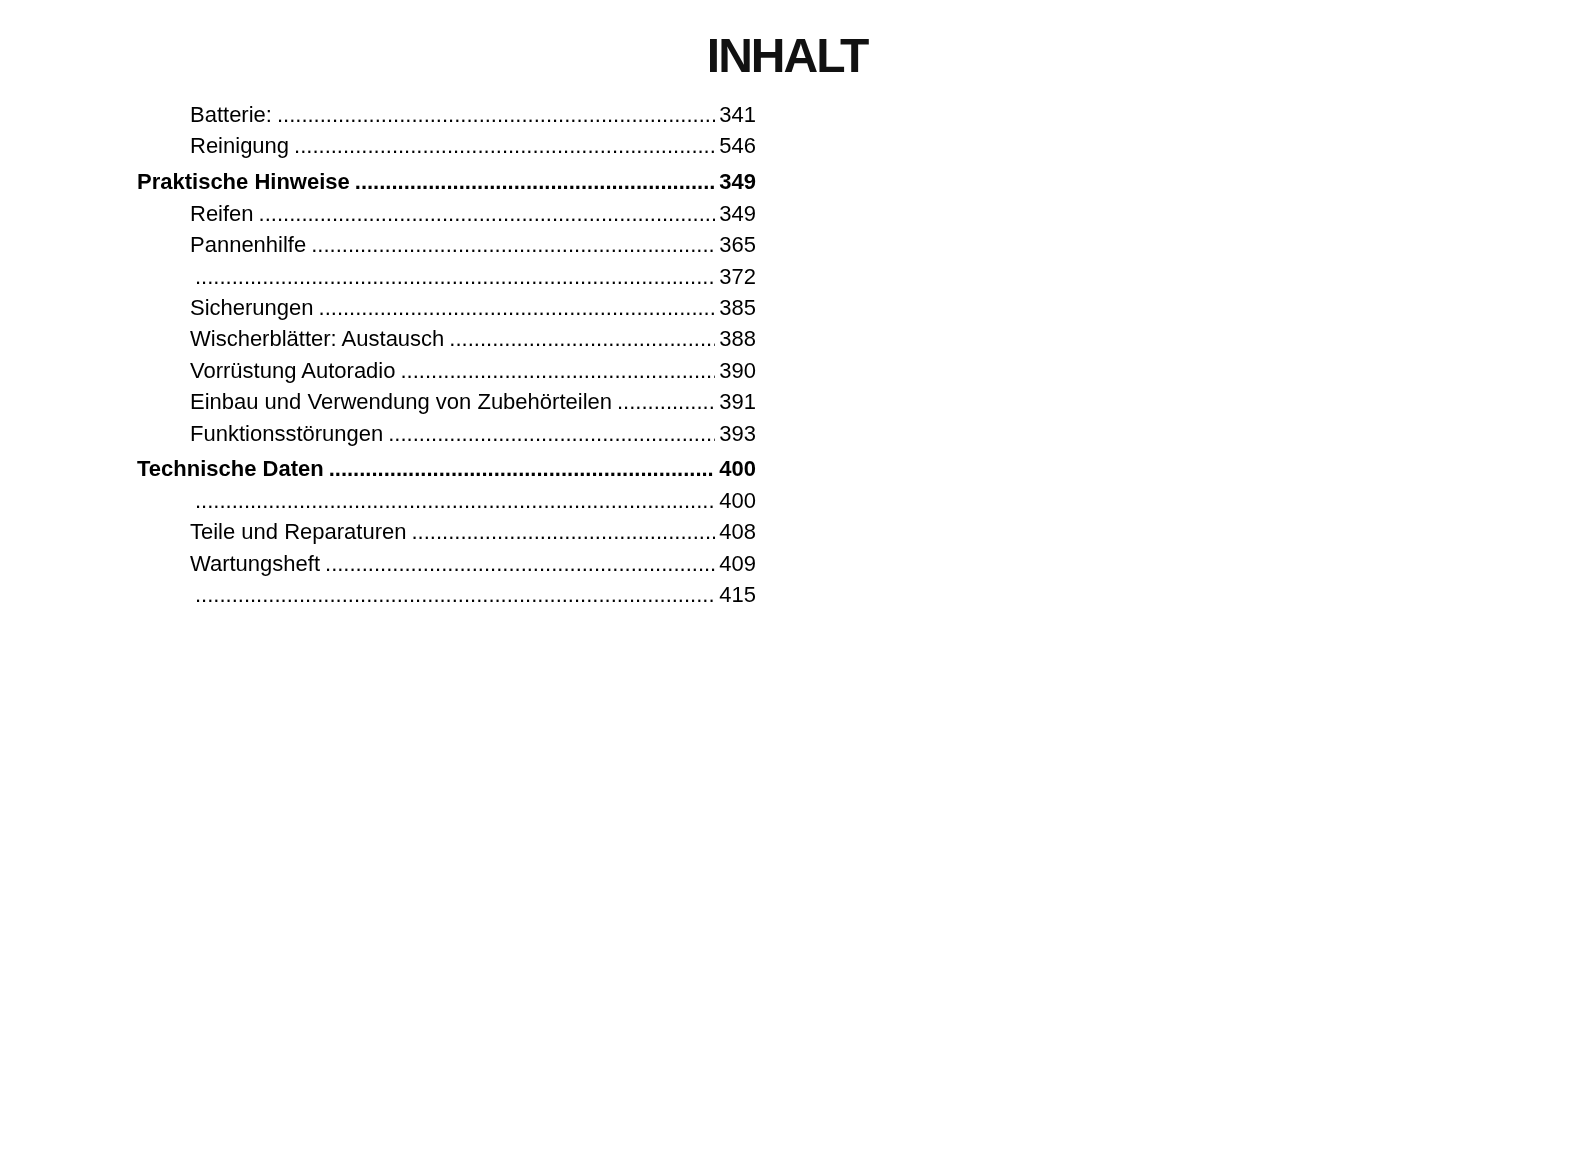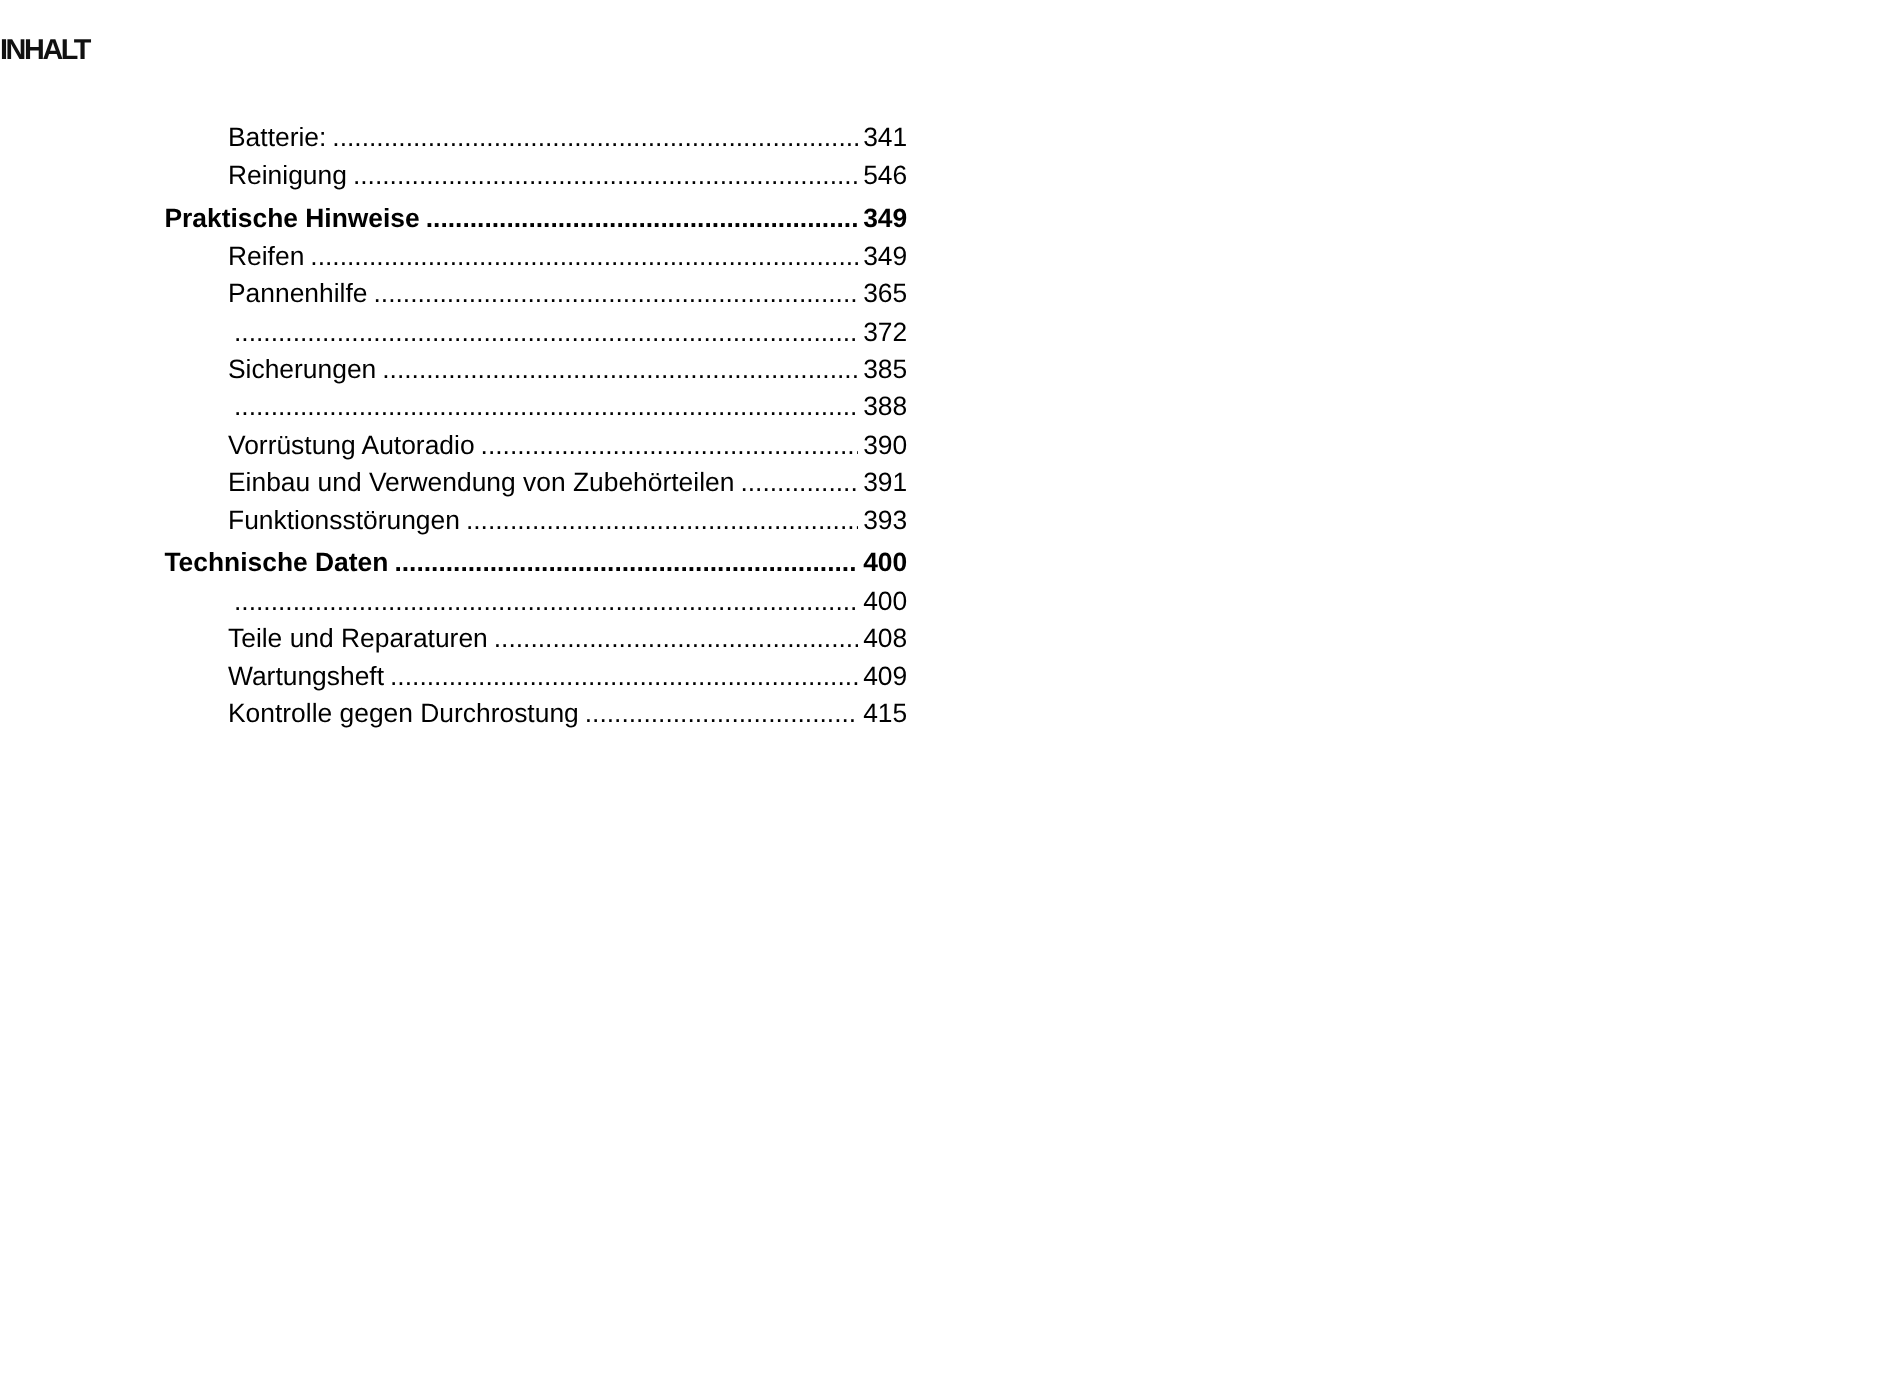--- a/index.html
+++ b/index.html
@@ -10,21 +10,22 @@
     position: relative;
     overflow: hidden;
     font-family: "Liberation Sans", sans-serif;
     color: #000000;
   }
   .doc-title {
     position: absolute;
     top: 28px;
     left: 0;
     width: 100%;
-    font-size: 24px;
+    text-align: center;
+    font-size: 48px;
     font-weight: bold;
     letter-spacing: -2px;
     color: #111111;
   }
   .toc {
     position: absolute;
     left: 137px;
     top: 99px;
     width: 619px;
   }
@@ -85,20 +86,21 @@
       <div class="toc-row indent">
         <span class="toc-dots">........................................................................................................................................................................................................</span>
         <span class="toc-page">372</span>
       </div>
       <div class="toc-row indent">
         <span class="toc-label">Sicherungen</span>
         <span class="toc-dots">........................................................................................................................................................................................................</span>
         <span class="toc-page">385</span>
       </div>
       <div class="toc-row indent">
+        <span class="toc-label">Wischerblätter: Austausch</span>
         <span class="toc-dots">........................................................................................................................................................................................................</span>
         <span class="toc-page">388</span>
       </div>
       <div class="toc-row indent">
         <span class="toc-label">Vorrüstung Autoradio</span>
         <span class="toc-dots">........................................................................................................................................................................................................</span>
         <span class="toc-page">390</span>
       </div>
       <div class="toc-row indent">
         <span class="toc-label">Einbau und Verwendung von Zubehörteilen</span>
@@ -123,18 +125,17 @@
         <span class="toc-label">Teile und Reparaturen</span>
         <span class="toc-dots">........................................................................................................................................................................................................</span>
         <span class="toc-page">408</span>
       </div>
       <div class="toc-row indent">
         <span class="toc-label">Wartungsheft</span>
         <span class="toc-dots">........................................................................................................................................................................................................</span>
         <span class="toc-page">409</span>
       </div>
       <div class="toc-row indent">
-        <span class="toc-label">Kontrolle gegen Durchrostung</span>
         <span class="toc-dots">........................................................................................................................................................................................................</span>
         <span class="toc-page">415</span>
       </div>
     </div>
 </div>
 
 </body></html>

